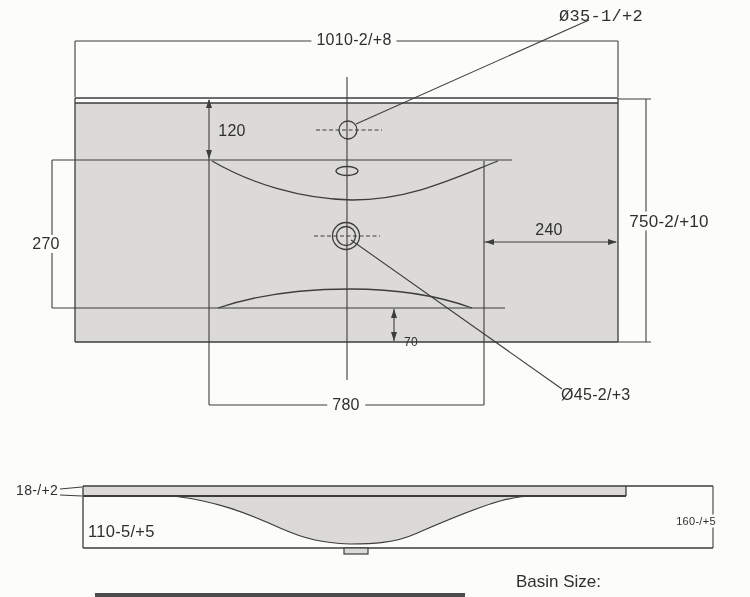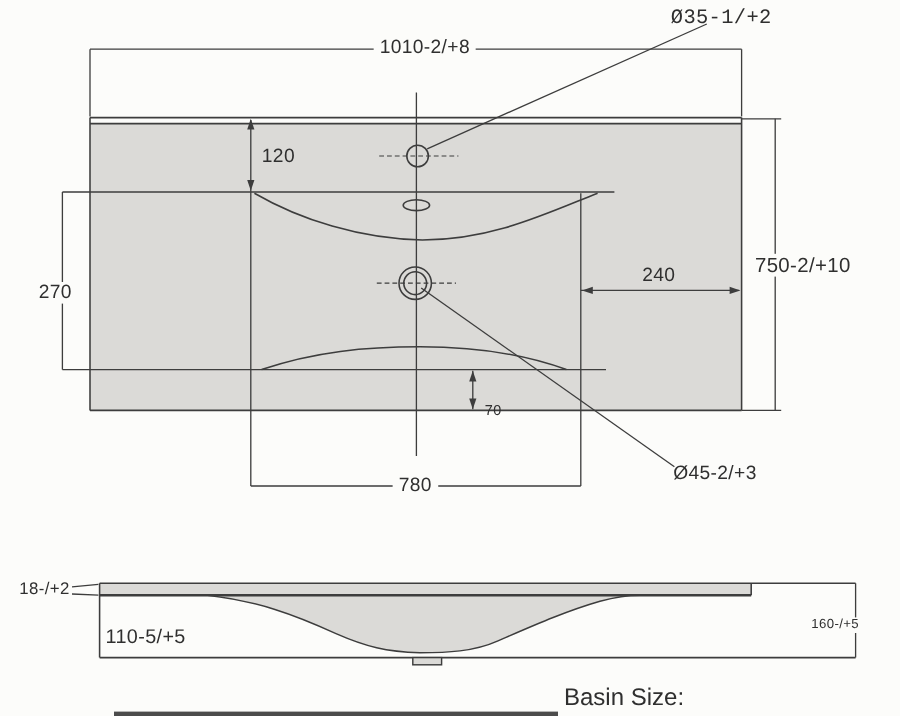--- a/index.html
+++ b/index.html
@@ -32,21 +32,21 @@
     letter-spacing:0.3px;line-height:1;
   }
   .label.bg{background:var(--bg-color);padding:1px 5px;}
   .label.anchor-left{transform:translate(0,-50%);}
   .label.anchor-right{transform:translate(-100%,-50%);}
   .caption-row{
     position:absolute;transform:translate(0,-50%);
     display:flex;align-items:baseline;gap:10px;
     color:var(--text-color);white-space:nowrap;
   }
-  .caption-row .cap-label{font-size:20px;}
+  .caption-row .cap-label{font-size:17px;margin-left:46px;}
   .caption-row .cap-value{font-size:19px;letter-spacing:0.5px;}
 </style>
 </head>
 <body>
 
 <div id="stage">
 
   <svg id="drawing" width="750" height="597" viewBox="0 0 750 597">
 
     <g>

